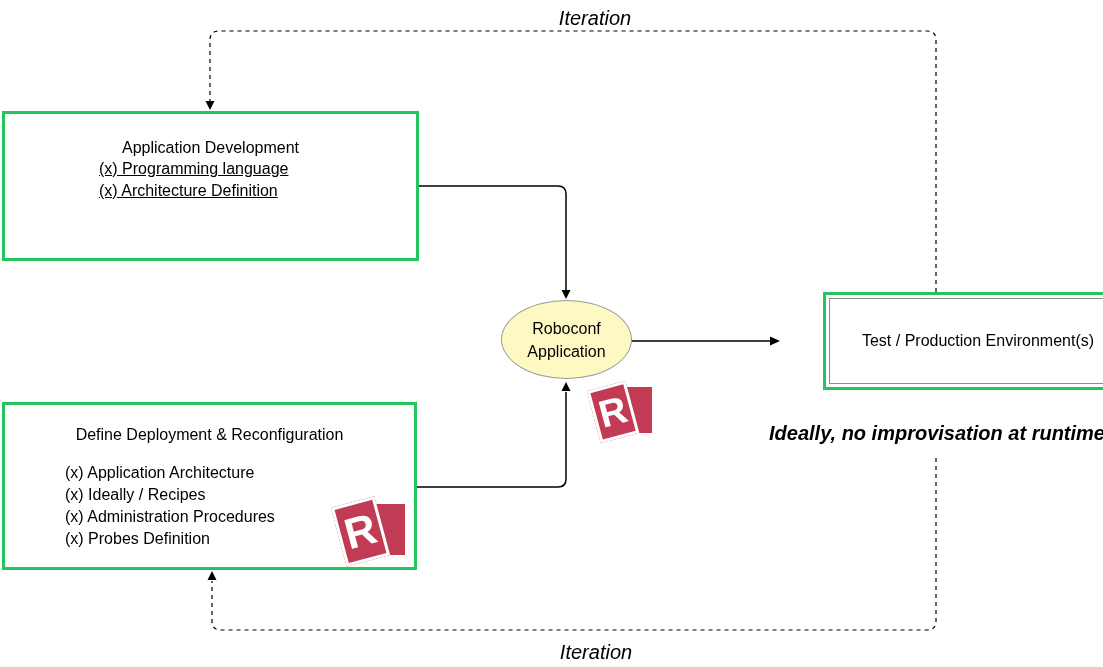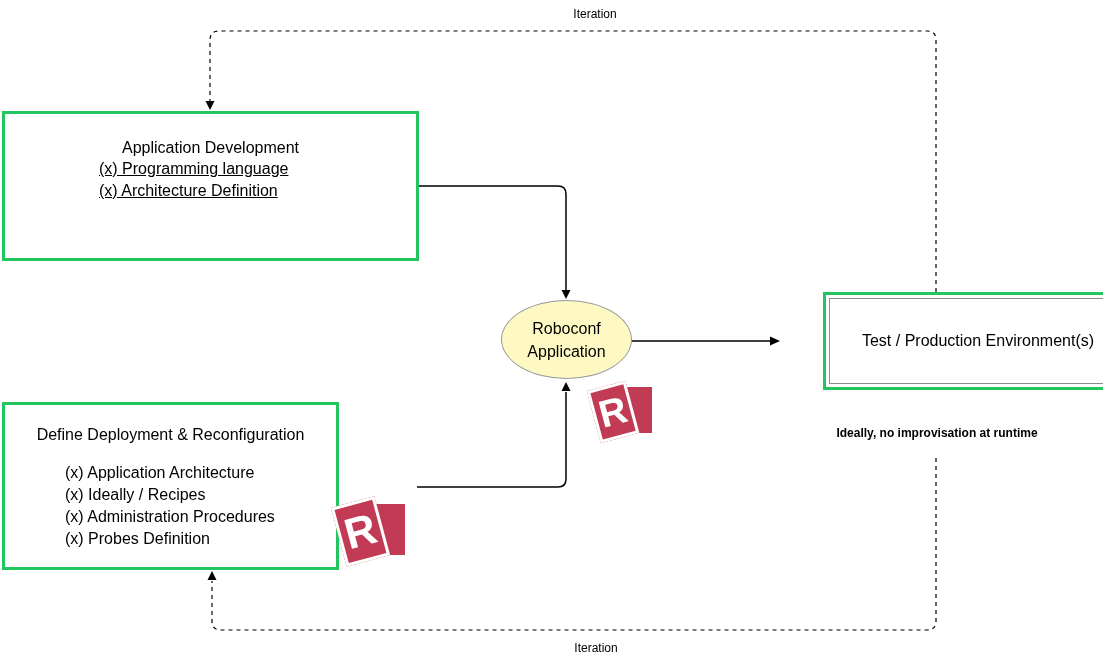--- a/index.html
+++ b/index.html
@@ -41,21 +41,21 @@
     line-height: 22px;
   }
   .box-list div {
     white-space: nowrap;
   }
   
   .app-dev { left: 2px; top: 111px; width: 417px; height: 150px; }
   .app-dev .box-title { padding-top: 24px; }
   .app-dev .box-list { padding-left: 94px; text-decoration: underline; }
   
-  .deploy { left: 2px; top: 402px; width: 337px; height: 168px; }
+  .deploy { left: 2px; top: 402px; width: 415px; height: 168px; }
   .deploy .box-title { padding-top: 20px; }
   .deploy .box-list { margin-top: 17px; padding-left: 60px; }
   
   .env-box { left: 823px; top: 292px; width: 310px; height: 98px; padding: 3px; }
   .env-inner {
     width: 100%;
     height: 100%;
     border: 1px solid #8c8c8c;
     box-sizing: border-box;
     display: flex;
@@ -77,24 +77,25 @@
     align-items: center;
     justify-content: center;
     font-size: 16px;
     line-height: 23px;
     text-align: center;
     z-index: 1;
   }
   
   .float-label {
     position: absolute;
-    font-size: 12px;
+    font-size: 20px;
     text-align: center;
     z-index: 2;
     white-space: nowrap;
+    font-style: italic;
   }
   .iter-top { left: 545px; top: 7px; width: 100px; }
   .iter-bottom { left: 546px; top: 641px; width: 100px; }
   .runtime-note {
     left: 777px; top: 408px; width: 320px; height: 50px;
     font-weight: bold;
     background: #ffffff;
     display: flex;
     align-items: center;
     justify-content: center;

